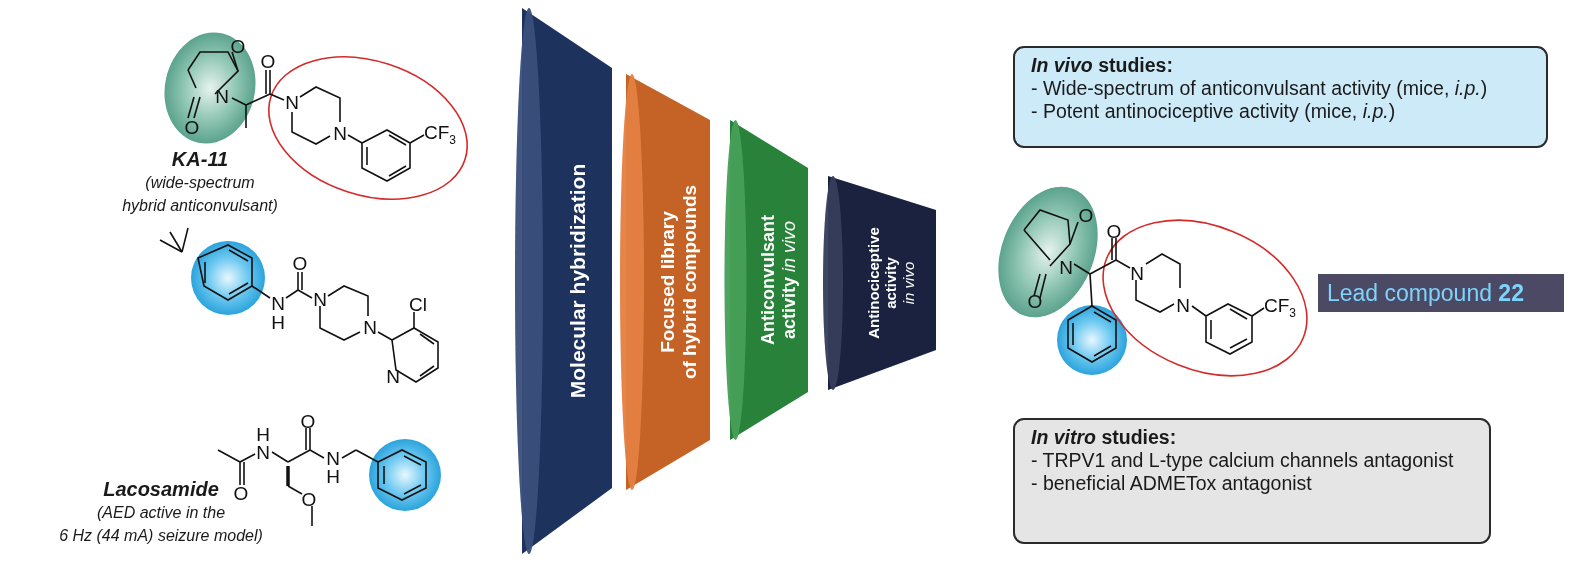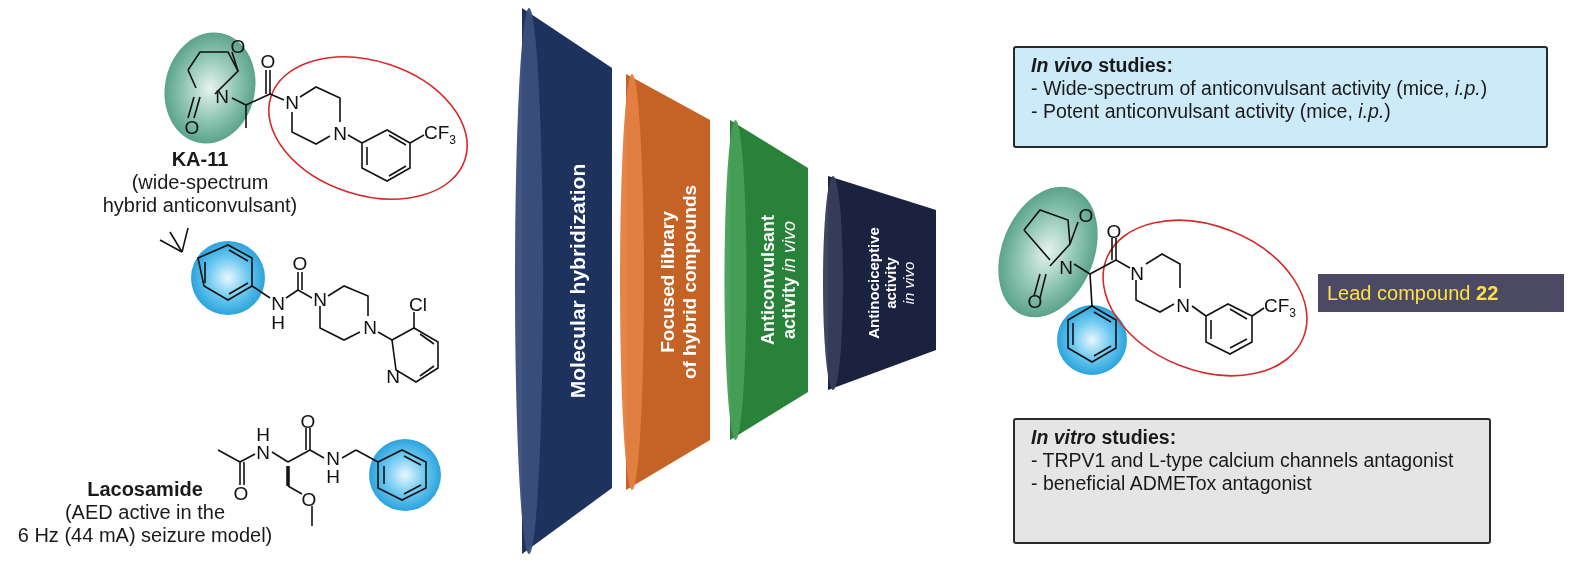--- a/index.html
+++ b/index.html
@@ -1,26 +1,26 @@
 <!DOCTYPE html>
 <html><head>
 <meta charset="utf-8">
 <style>
   html, body { margin: 0; padding: 0; background: #ffffff; }
   body { width: 1572px; height: 562px; position: relative; overflow: hidden;
          font-family: "Liberation Sans", sans-serif; color: #1a1a1a; }
   .abs { position: absolute; }
   .cname { font-weight: bold; font-size: 20px; text-align: center; }
-  .cdesc { font-size: 20px; text-align: center; line-height: 23px; }
-  .caption { position: absolute; text-align: center; }
+  .cdesc { font-size: 16px; text-align: center; line-height: 23px; }
+  .caption { position: absolute; text-align: center; font-style: italic; }
   svg text { font-family: "Liberation Sans", sans-serif; }
-  .box { position: absolute; border: 2px solid #2a2a2a; border-radius: 3px; padding: 6px 10px 6px 16px; font-size: 19.5px; line-height: 23px; }
+  .box { position: absolute; border: 2px solid #2a2a2a; border-radius: 11px; padding: 6px 10px 6px 16px; font-size: 19.5px; line-height: 23px; }
   .box .ttl { font-weight: bold; }
   .box .ttl i { font-weight: bold; }
-  .lead { position: absolute; left: 1318px; top: 274px; width: 246px; height: 38px; background: #4b4963; color: #fde047; font-size: 20px; line-height: 38px; padding-left: 9px; box-sizing: border-box; }
+  .lead { position: absolute; left: 1318px; top: 274px; width: 246px; height: 38px; background: #4b4963; color: #7dd3fc; font-size: 23px; line-height: 38px; padding-left: 9px; box-sizing: border-box; }
   .lead b { font-weight: bold; }
 </style>
 </head>
 <body>
 
 <svg class="abs" style="left:0;top:0" width="520" height="562">
   <defs>
     <radialGradient id="gGreen" cx="50%" cy="50%" r="55%">
       <stop offset="0%" stop-color="#e6f3ee"></stop>
       <stop offset="55%" stop-color="#8cc4b1"></stop>
@@ -140,21 +140,21 @@
   </g>
 </svg>
 
 <div class="caption" style="left:75px;top:148px;width:250px">
   <div class="cname">KA-11</div>
   <div class="cdesc">(wide-spectrum</div>
   <div class="cdesc">hybrid anticonvulsant)</div>
 </div>
 <div class="caption" style="left:20px;top:318px;width:250px">
 </div>
-<div class="caption" style="left:0px;top:478px;width:290px">
+<div class="caption" style="left:16px;top:478px;width:290px">
   <div class="cname">Lacosamide</div>
   <div class="cdesc">(AED active in the</div>
   <div class="cdesc">6 Hz (44 mA) seizure model)</div>
 </div>
 
 <svg class="abs" id="funnel" style="left:500px;top:0" width="470" height="562">
     <defs>
       <linearGradient id="fg0" x1="0" y1="0" x2="0" y2="1">
         <stop offset="0" stop-color="#233a6b" stop-opacity="1"></stop>
         <stop offset="0.5" stop-color="#233a6b" stop-opacity="1"></stop>
@@ -202,21 +202,21 @@
       <path d="M328,176 L436,210 L436,350 L328,390 Z" fill="#000" opacity="0.12"></path>
       <ellipse cx="333" cy="283" rx="10" ry="107" fill="#1f2748" opacity="0.95"></ellipse>
       <ellipse cx="333" cy="283" rx="10" ry="107" fill="#fff" opacity="0.1"></ellipse>
       <text transform="translate(391,283) rotate(-90)" text-anchor="middle" fill="#fff" font-weight="bold" font-size="15"><tspan x="0" y="-12"><tspan>Antinociceptive</tspan></tspan><tspan x="0" y="5.25"><tspan>activity</tspan></tspan><tspan x="0" y="22.5"><tspan font-style="italic" font-weight="normal">in vivo</tspan></tspan></text>
     </g>
   </svg>
 
 <div class="box" id="invivo" style="left: 1013px; top: 46px; width: 505px; height: 86px; background: rgb(205, 234, 248);">
   <div class="ttl"><i>In vivo</i><span> studies:</span></div>
   <div><span>- Wide-spectrum of anticonvulsant activity (mice, </span><i>i.p.</i><span>)</span></div>
-  <div><span>- Potent anticonvulsant activity (mice, </span><i>i.p.</i><span>)</span></div>
+  <div><span>- Potent antinociceptive activity (mice, </span><i>i.p.</i><span>)</span></div>
 </div>
 
 <div class="box" id="invitro" style="left: 1013px; top: 418px; width: 448px; height: 110px; background: #e5e5e5;">
   <div class="ttl"><i>In vitro</i><span> studies:</span></div>
   <div>- TRPV1 and L-type calcium channels antagonist</div>
   <div>- beneficial ADMETox antagonist</div>
 </div>
 
 <div class="lead"><span>Lead compound </span><b>22</b></div>
 

